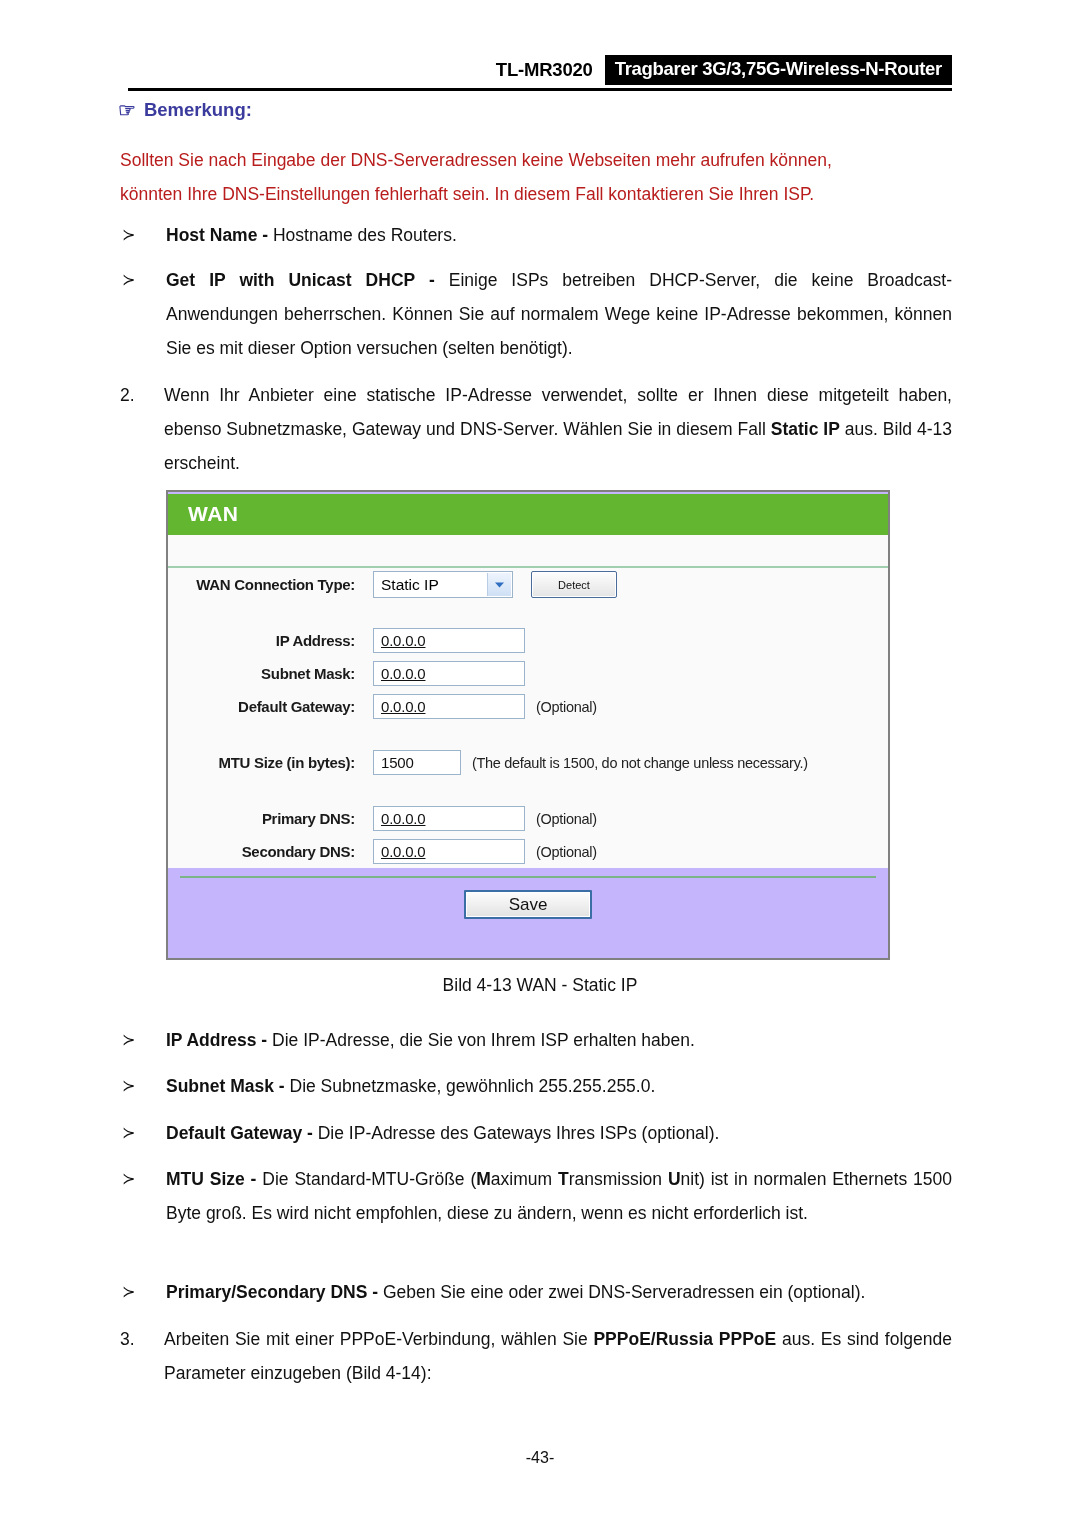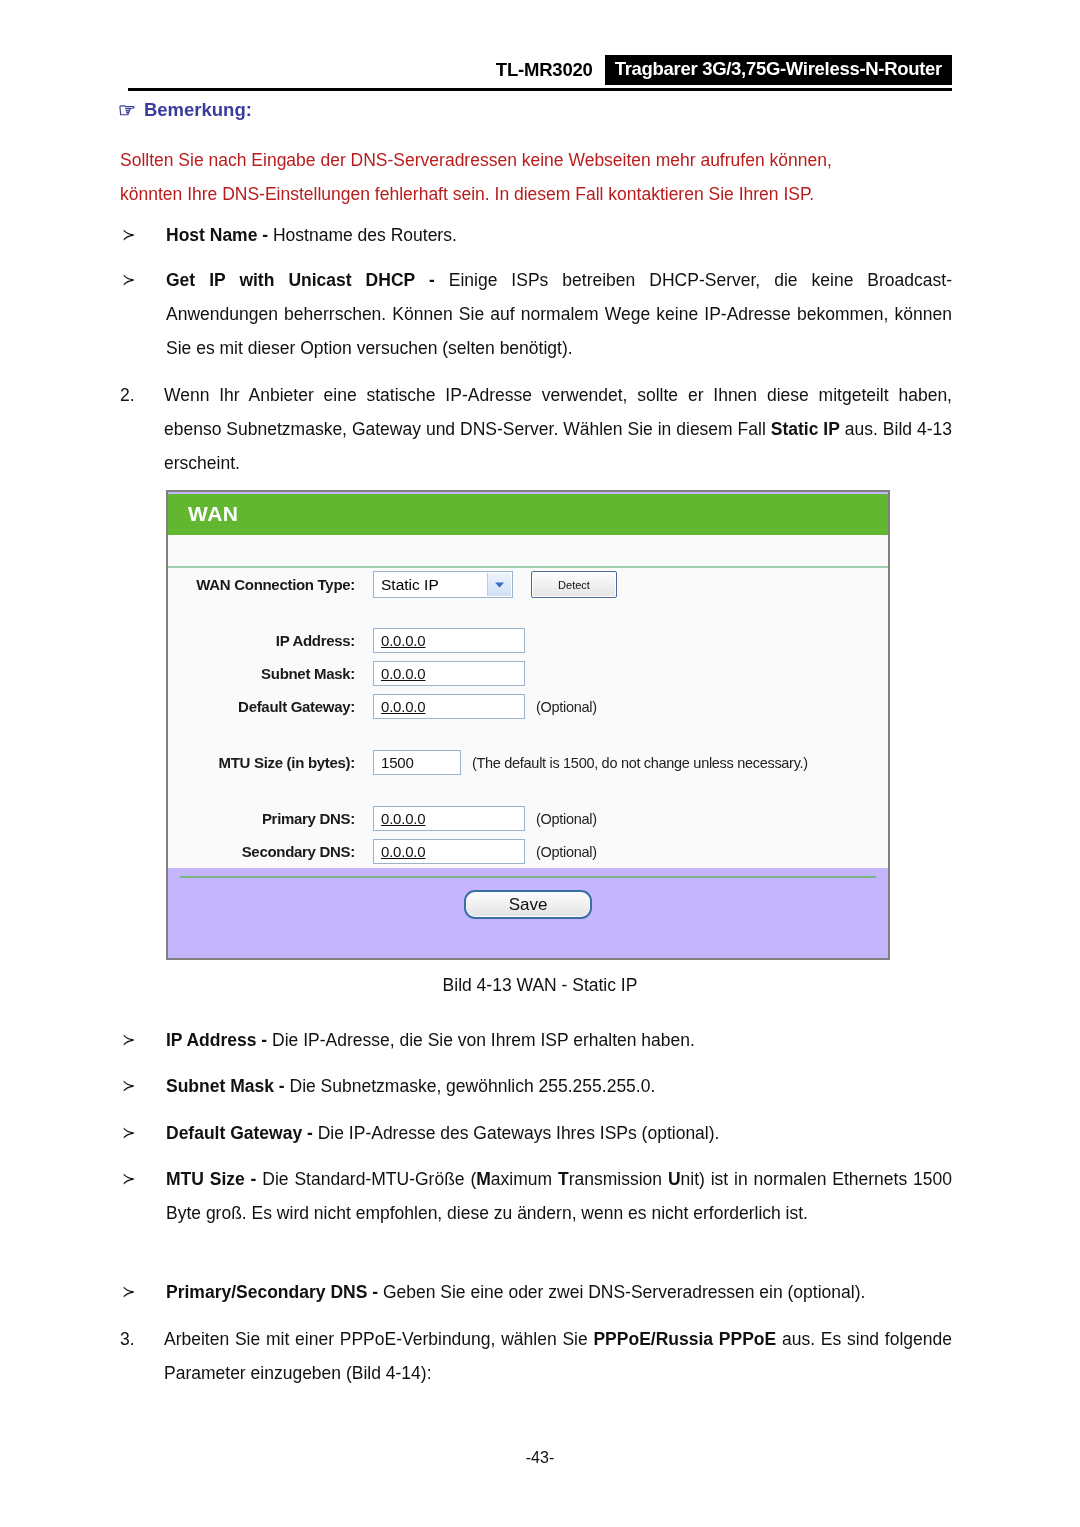--- a/index.html
+++ b/index.html
@@ -257,21 +257,21 @@
     top: 398px;
     width: 100%;
     display: flex;
     justify-content: center;
   }
   .btn-save {
     width: 128px;
     height: 29px;
     margin-left: 0;
     border: 2px solid #3a6ea5;
-    border-radius: 11px;
+    border-radius: 1px;
     background: linear-gradient(#fdfdfd, #e2e2e2);
     font-size: 17px;
     text-align: right;
   }
   .figure-caption {
     position: absolute;
     left: 0;
     top: 975px;
     width: 1080px;
     text-align: center;

